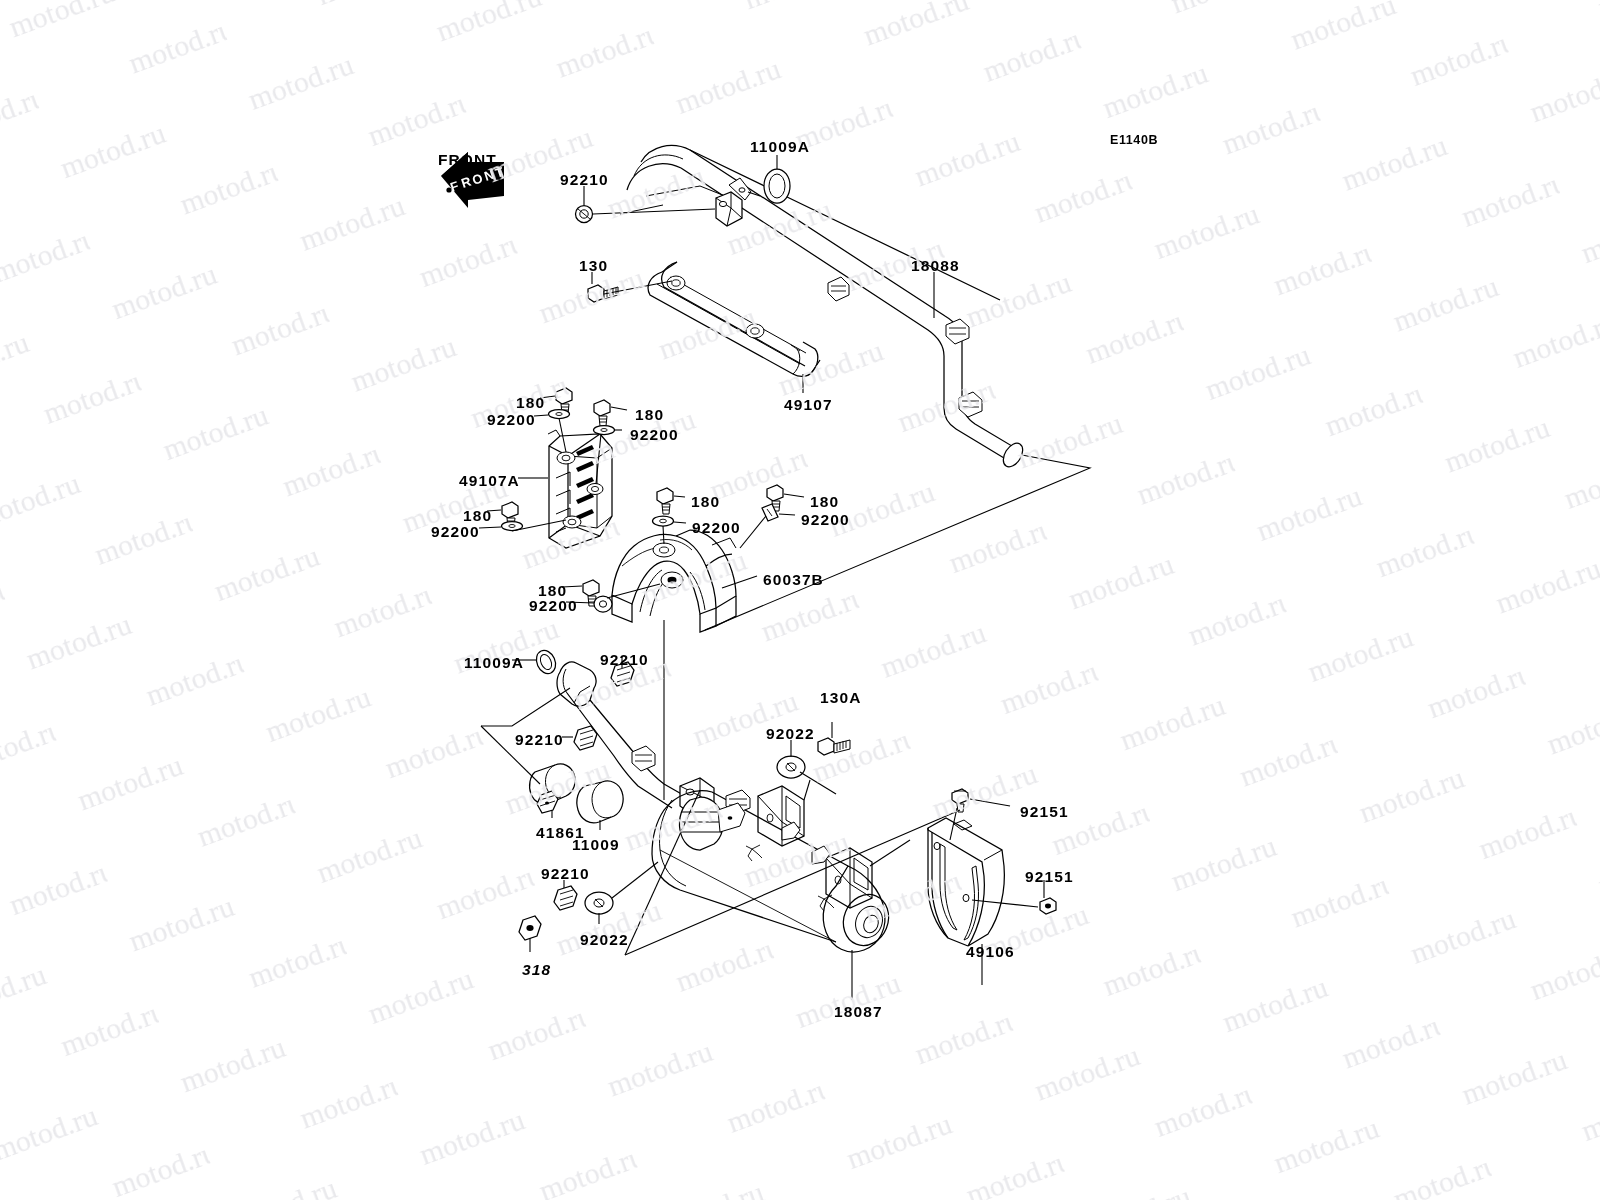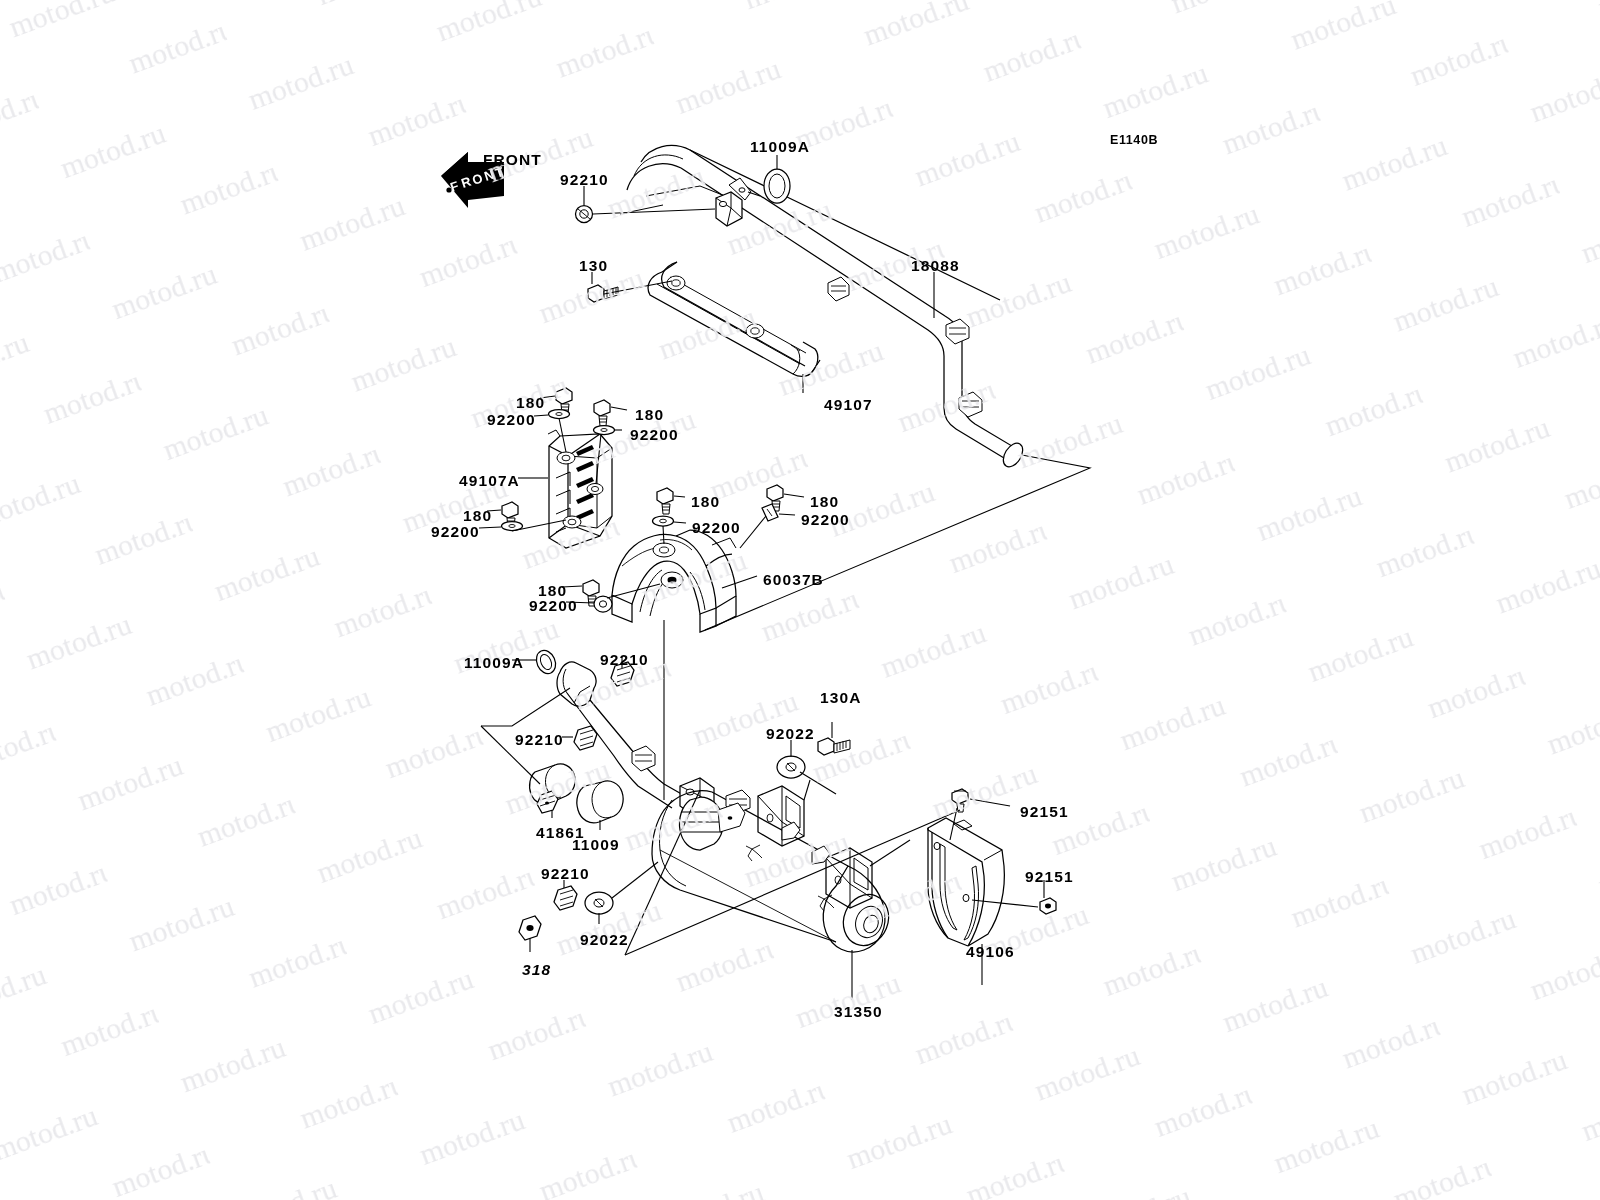--- a/index.html
+++ b/index.html
@@ -538,27 +538,27 @@
     <defs>
       <pattern id="wmpat" width="200" height="150" patternUnits="userSpaceOnUse" patternTransform="rotate(-20)">
         <text x="0" y="40" font-family="Liberation Serif, serif" font-size="30" fill="#e9e9ec">motod.ru</text>
         <text x="100" y="115" font-family="Liberation Serif, serif" font-size="30" fill="#e9e9ec">motod.ru</text>
       </pattern>
     </defs>
     <rect x="-200" y="-200" width="2000" height="1600" fill="url(#wmpat)"></rect>
   </svg>
 
   <div id="labels">
-      <div class="lbl" style="left: 438px; top: 152px; margin-left: 45px;">FRONT</div>
+      <div class="lbl" style="left: 438px; top: 152px;">FRONT</div>
       <div class="lbl code" style="left: 1074px; top: 134px; margin-left: 36px;">E1140B</div>
       <div class="lbl" style="left: 750px; top: 139px;">11009A</div>
       <div class="lbl" style="left: 560px; top: 172px;">92210</div>
       <div class="lbl" style="left: 579px; top: 258px;">130</div>
       <div class="lbl" style="left: 911px; top: 258px;">18088</div>
-      <div class="lbl" style="left: 824px; top: 397px;">49107</div>
+      <div class="lbl" style="left: 784px; top: 397px;">49107</div>
       <div class="lbl" style="left: 516px; top: 395px;">180</div>
       <div class="lbl" style="left: 635px; top: 407px;">180</div>
       <div class="lbl" style="left: 487px; top: 412px;">92200</div>
       <div class="lbl" style="left: 630px; top: 427px;">92200</div>
       <div class="lbl" style="left: 459px; top: 473px;">49107A</div>
       <div class="lbl" style="left: 463px; top: 508px;">180</div>
       <div class="lbl" style="left: 431px; top: 524px;">92200</div>
       <div class="lbl" style="left: 691px; top: 494px;">180</div>
       <div class="lbl" style="left: 692px; top: 520px;">92200</div>
       <div class="lbl" style="left: 810px; top: 494px;">180</div>
@@ -571,17 +571,17 @@
       <div class="lbl" style="left: 515px; top: 732px;">92210</div>
       <div class="lbl" style="left: 536px; top: 825px;">41861</div>
       <div class="lbl" style="left: 572px; top: 837px;">11009</div>
       <div class="lbl" style="left: 766px; top: 726px;">92022</div>
       <div class="lbl" style="left: 820px; top: 690px;">130A</div>
       <div class="lbl" style="left: 1020px; top: 804px;">92151</div>
       <div class="lbl" style="left: 1025px; top: 869px;">92151</div>
       <div class="lbl" style="left: 541px; top: 866px;">92210</div>
       <div class="lbl" style="left: 580px; top: 932px;">92022</div>
       <div class="lbl" style="left: 522px; top: 962px; font-style: italic;">318</div>
-      <div class="lbl" style="left: 834px; top: 1004px;">31350</div>
+      <div class="lbl" style="left: 834px; top: 1004px;">18087</div>
       <div class="lbl" style="left: 966px; top: 944px;">49106</div>
     </div>
 
 </div>
 
 </body></html>

